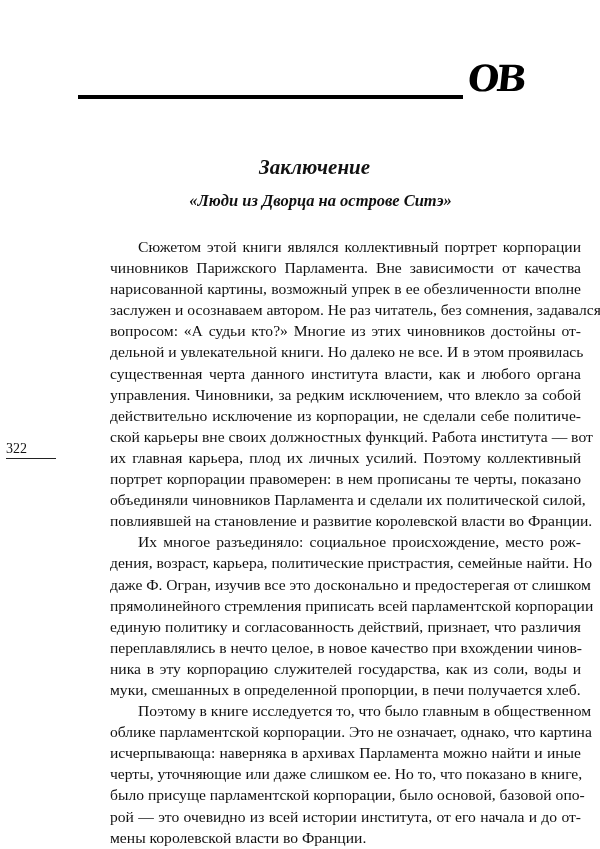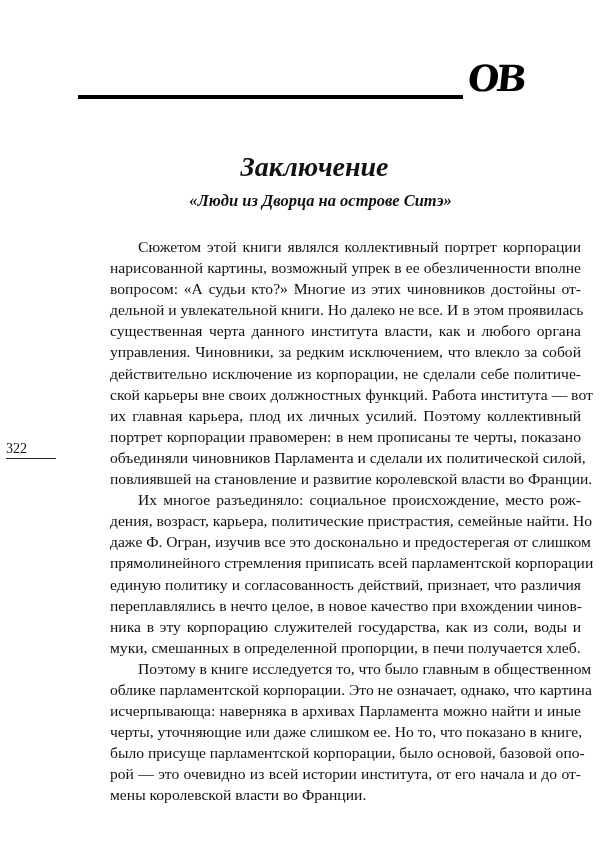--- a/index.html
+++ b/index.html
@@ -38,21 +38,21 @@
       transform: skewX(-6deg);
     }
     .chapter-title {
       position: absolute;
       left: 0;
       width: 600px;
       top: 154px;
       text-align: center;
       font-style: italic;
       font-weight: bold;
-      font-size: 28px;
+      font-size: 21px;
       line-height: 26px;
       padding-left: 29px;
       box-sizing: border-box;
     }
     .chapter-subtitle {
       position: absolute;
       left: 0;
       width: 600px;
       top: 190px;
       text-align: center;
@@ -111,21 +111,23 @@
 
 <div class="page-number">322</div>
 <div class="page-number-rule"></div>
 
 <div class="chapter-title">Заключение</div>
 <div class="chapter-subtitle">«Люди из Дворца на острове Ситэ»</div>
 
 <div class="text-body">
 
   <span class="line indent">Сюжетом этой книги являлся коллективный портрет корпорации</span>
+  <span class="line">чиновников Парижского Парламента. Вне зависимости от качества</span>
   <span class="line">нарисованной картины, возможный упрек в ее обезличенности вполне</span>
+  <span class="line">заслужен и осознаваем автором. Не раз читатель, без сомнения, задавался</span>
   <span class="line">вопросом: «А судьи кто?» Многие из этих чиновников достойны от-</span>
   <span class="line">дельной и увлекательной книги. Но далеко не все. И в этом проявилась</span>
   <span class="line">существенная черта данного института власти, как и любого органа</span>
   <span class="line">управления. Чиновники, за редким исключением, что влекло за собой</span>
   <span class="line">действительно исключение из корпорации, не сделали себе политиче-</span>
   <span class="line">ской карьеры вне своих должностных функций. Работа института — вот</span>
   <span class="line">их главная карьера, плод их личных усилий. Поэтому коллективный</span>
   <span class="line">портрет корпорации правомерен: в нем прописаны те черты, показано</span>
   <span class="line">объединяли чиновников Парламента и сделали их политической силой,</span>
   <span class="line last">повлиявшей на становление и развитие королевской власти во Франции.</span>

